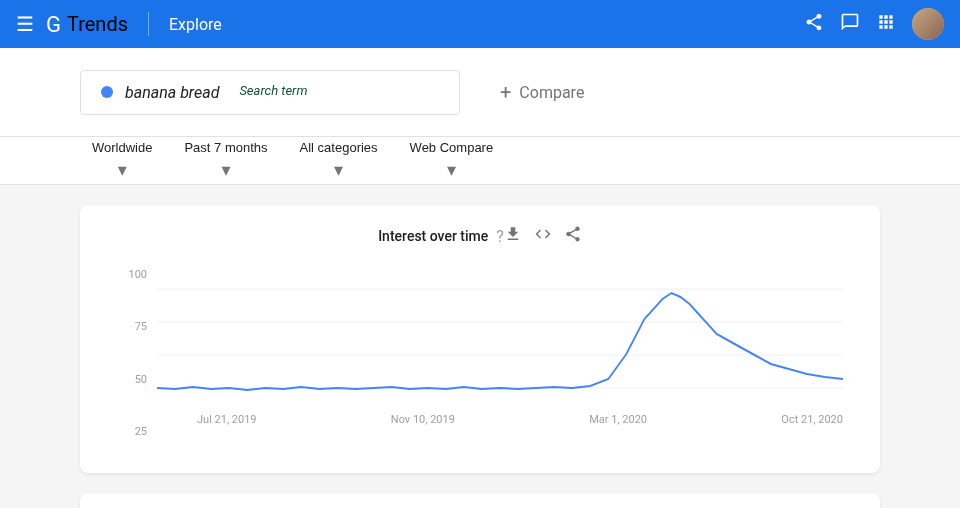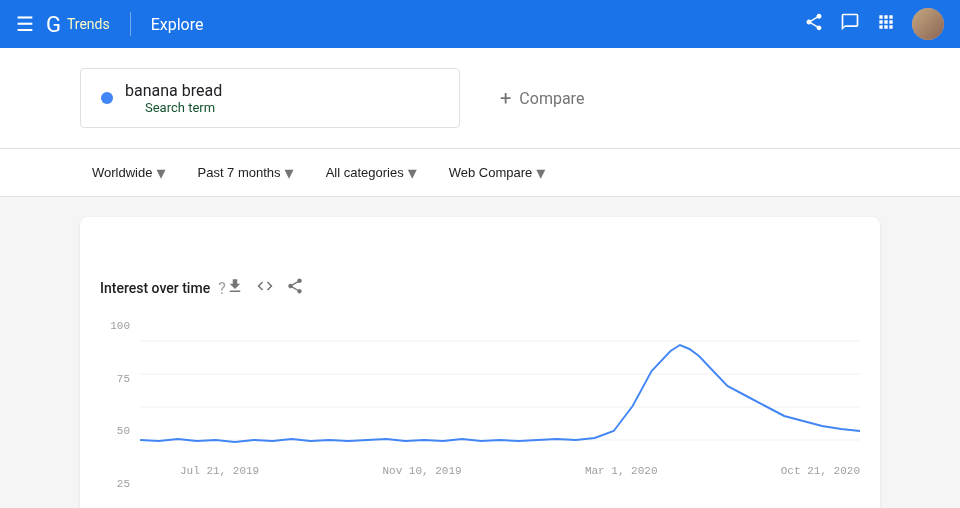--- a/index.html
+++ b/index.html
@@ -10,21 +10,21 @@
       background: #1a73e8;
       height: 48px;
       display: flex;
       align-items: center;
       padding: 0 16px;
       gap: 12px;
     }
     .header-menu-icon { color: white; font-size: 20px; cursor: pointer; }
     .header-logo { display: flex; align-items: center; gap: 6px; }
     .header-logo-g { color: white; font-size: 22px; font-weight: 400; }
-    .header-logo-text { color: #fef9c3; font-size: 14px; font-weight: 400; }
+    .header-logo-text { color: #000000; font-size: 20px; font-weight: 400; }
     .header-divider { width: 1px; height: 24px; background: rgba(255,255,255,0.4); margin: 0 8px; }
     .header-explore { color: white; font-size: 16px; font-weight: 400; }
     .header-spacer { flex: 1; }
     .header-icons { display: flex; align-items: center; gap: 16px; }
     .header-icon { color: white; cursor: pointer; font-size: 20px; }
     .header-avatar { width: 32px; height: 32px; border-radius: 50%; background: #c5a882; overflow: hidden; display: flex; align-items: center; justify-content: center; }
     .header-avatar-img { width: 32px; height: 32px; border-radius: 50%; background: linear-gradient(135deg, #c5a882, #8B6355); }
 
     
     .search-area {
@@ -43,21 +43,21 @@
     .search-term-box {
       border: 1px solid #e0e0e0;
       border-radius: 4px;
       padding: 12px 20px;
       display: flex;
       align-items: center;
       gap: 12px;
       min-width: 380px;
     }
     .search-dot { width: 12px; height: 12px; border-radius: 50%; background: #4285f4; flex-shrink: 0; }
-    .search-term-info { display: flex; flex-direction: column; }
+    .search-term-info { display: flex; flex-direction: row; font-style: italic; }
     .search-term-name { font-size: 16px; color: #202124; font-weight: 400; }
     .search-term-label { font-size: 13px; color: #14532d; margin-left: 20px; }
     .compare-btn { display: flex; align-items: center; gap: 8px; color: #757575; font-size: 16px; cursor: pointer; padding: 12px 20px; }
     .compare-plus { font-size: 20px; color: #757575; }
 
     
     .filters {
       background: white;
       padding: 0 80px;
       height: 48px;
@@ -70,20 +70,21 @@
       display: flex;
       align-items: center;
       gap: 4px;
       padding: 6px 12px;
       border-radius: 4px;
       cursor: pointer;
       color: #202124;
       font-size: 13px;
       background: none;
       border: none;
+      flex-direction: column;
     }
     .filter-arrow { font-size: 18px; color: #757575; }
 
     
     .main-content {
       max-width: 960px;
       margin: 0 auto;
       padding: 20px 80px;
     }
 
@@ -91,36 +92,34 @@
     .card {
       background: white;
       border-radius: 8px;
       padding: 20px;
       margin-bottom: 20px;
       box-shadow: 0 1px 3px rgba(0,0,0,0.1);
     }
     .card-header {
       display: flex;
       align-items: center;
-      justify-content: flex-start;
+      justify-content: center;
       margin-bottom: 16px;
-      margin-top: 40px;
     }
     .card-title-area { display: flex; align-items: center; gap: 8px; }
     .card-title { font-size: 14px; color: #202124; font-weight: 500; }
     .help-icon { color: #9e9e9e; font-size: 16px; cursor: pointer; }
     .card-actions { display: flex; align-items: center; gap: 12px; }
     .card-action-icon { color: #757575; cursor: pointer; font-size: 18px; }
 
     
     .chart-container {
       position: relative;
       height: 180px;
-      margin: 10px 0;
-      font-family: Liberation Mono, monospace;
+      margin: 10px 17px;
     }
     .chart-svg { width: 100%; height: 100%; }
     .y-axis-labels {
       position: absolute;
       left: 0;
       top: 0;
       height: 100%;
       display: flex;
       flex-direction: column;
       justify-content: space-between;

